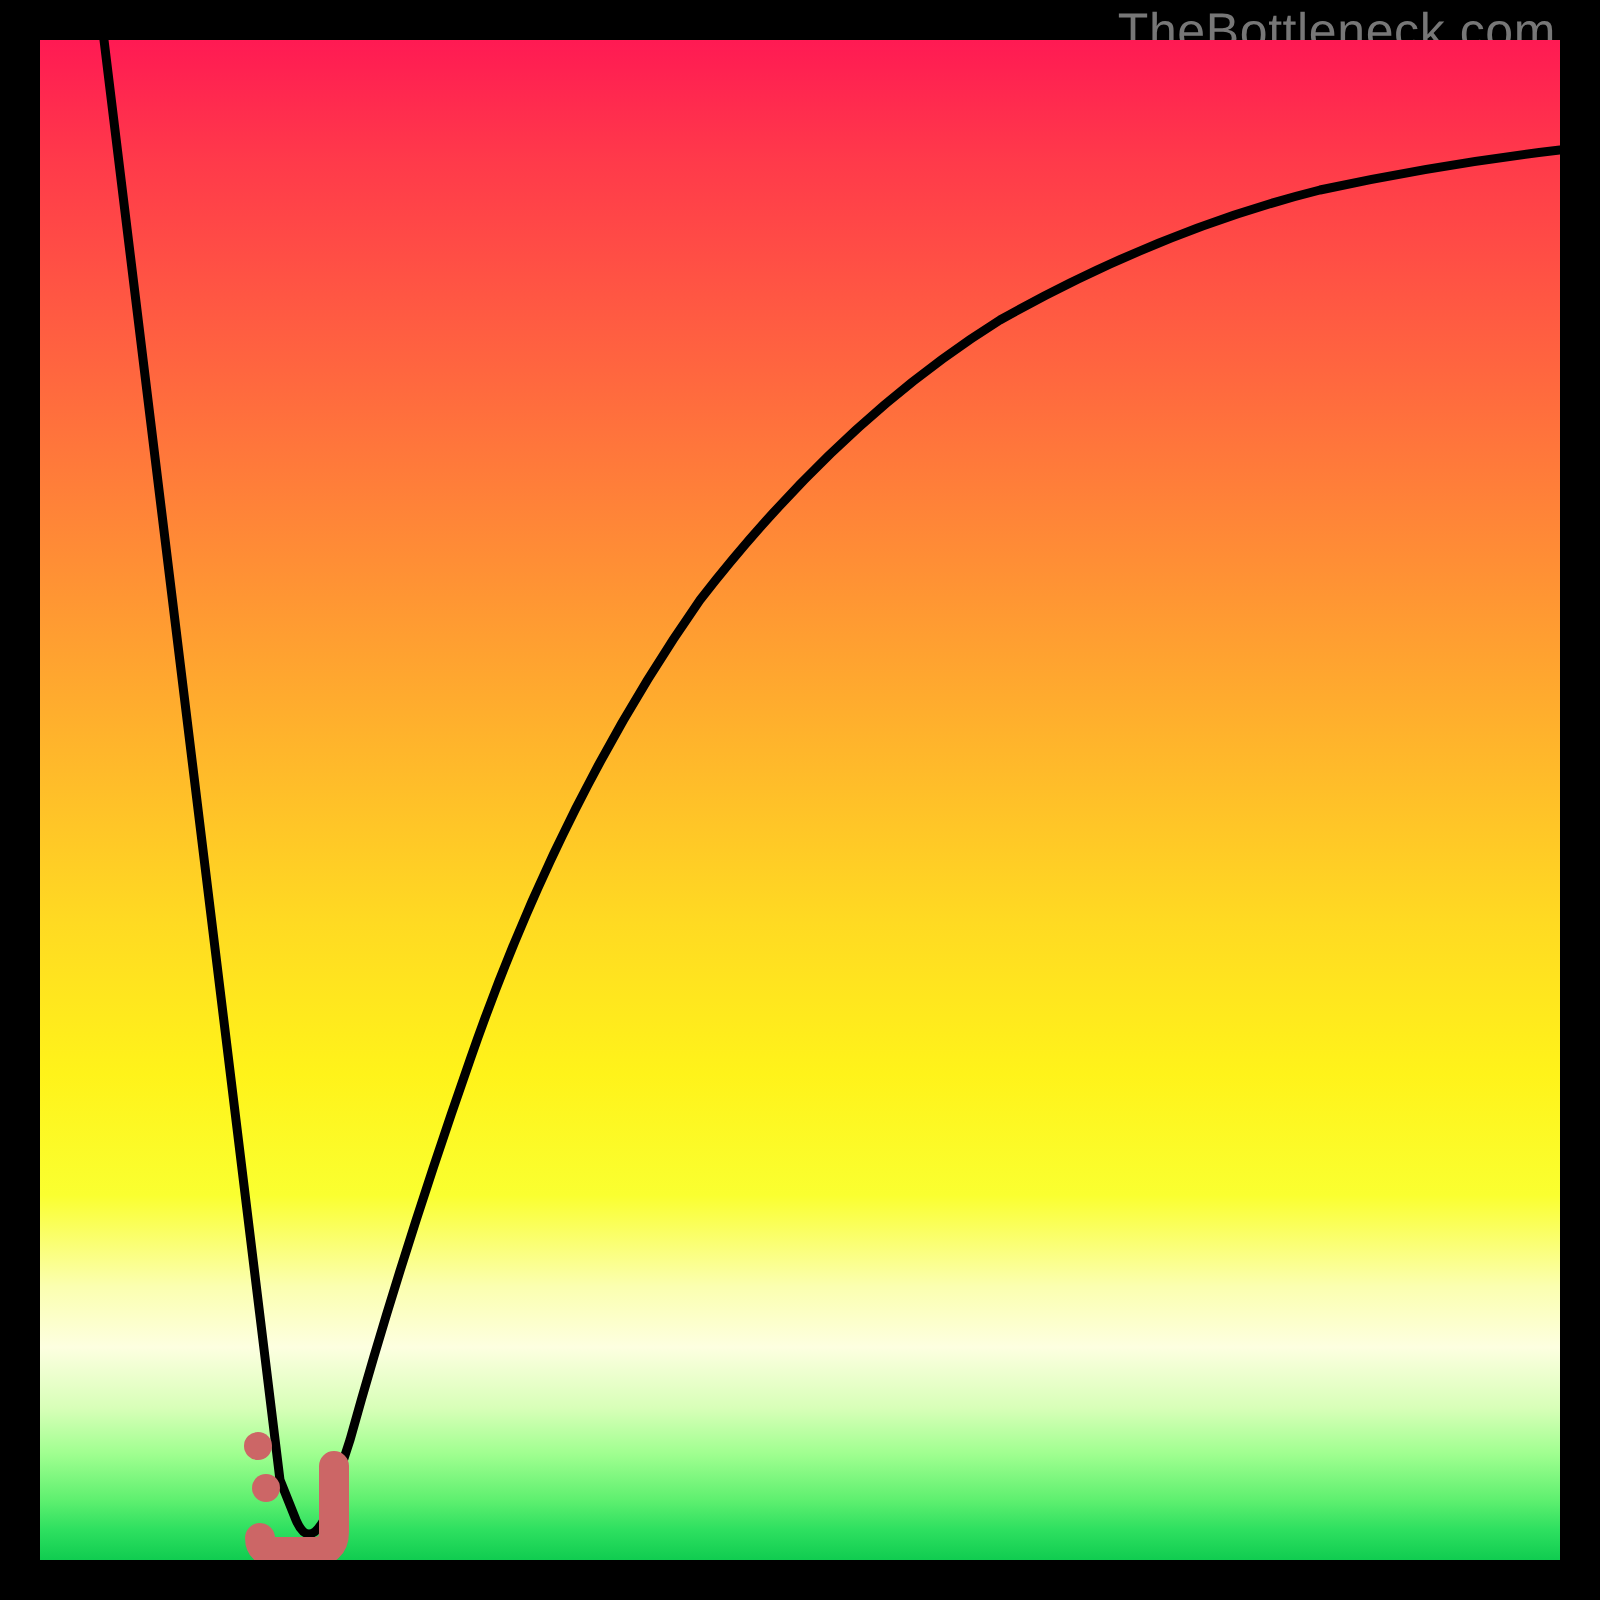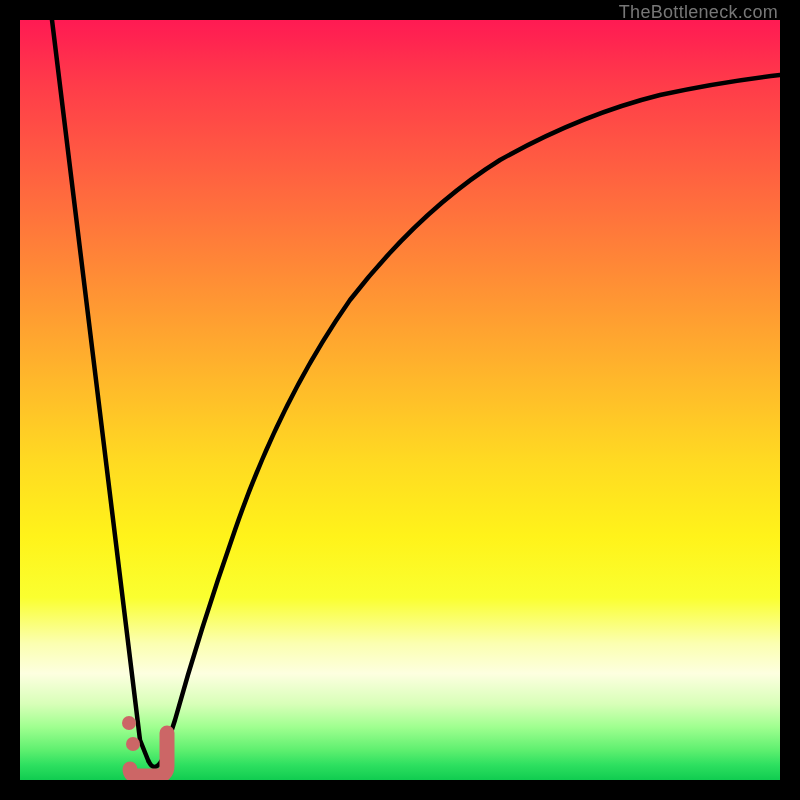--- a/index.html
+++ b/index.html
@@ -41,21 +41,21 @@
       #a0ff90 93%,
       #60f070 96%,
       #2ee060 98%,
       #10cc50 100%);
   }
   .watermark {
     position: absolute;
     top: 2px;
     right: 22px;
     color: #777;
-    font-size: 18px;
+    font-size: 25px;
     font-weight: 500;
     letter-spacing: 0.3px;
     user-select: none;
   }
   svg.curve {
     position: absolute;
     left: 0;
     top: 0;
     width: 760px;
     height: 760px;

